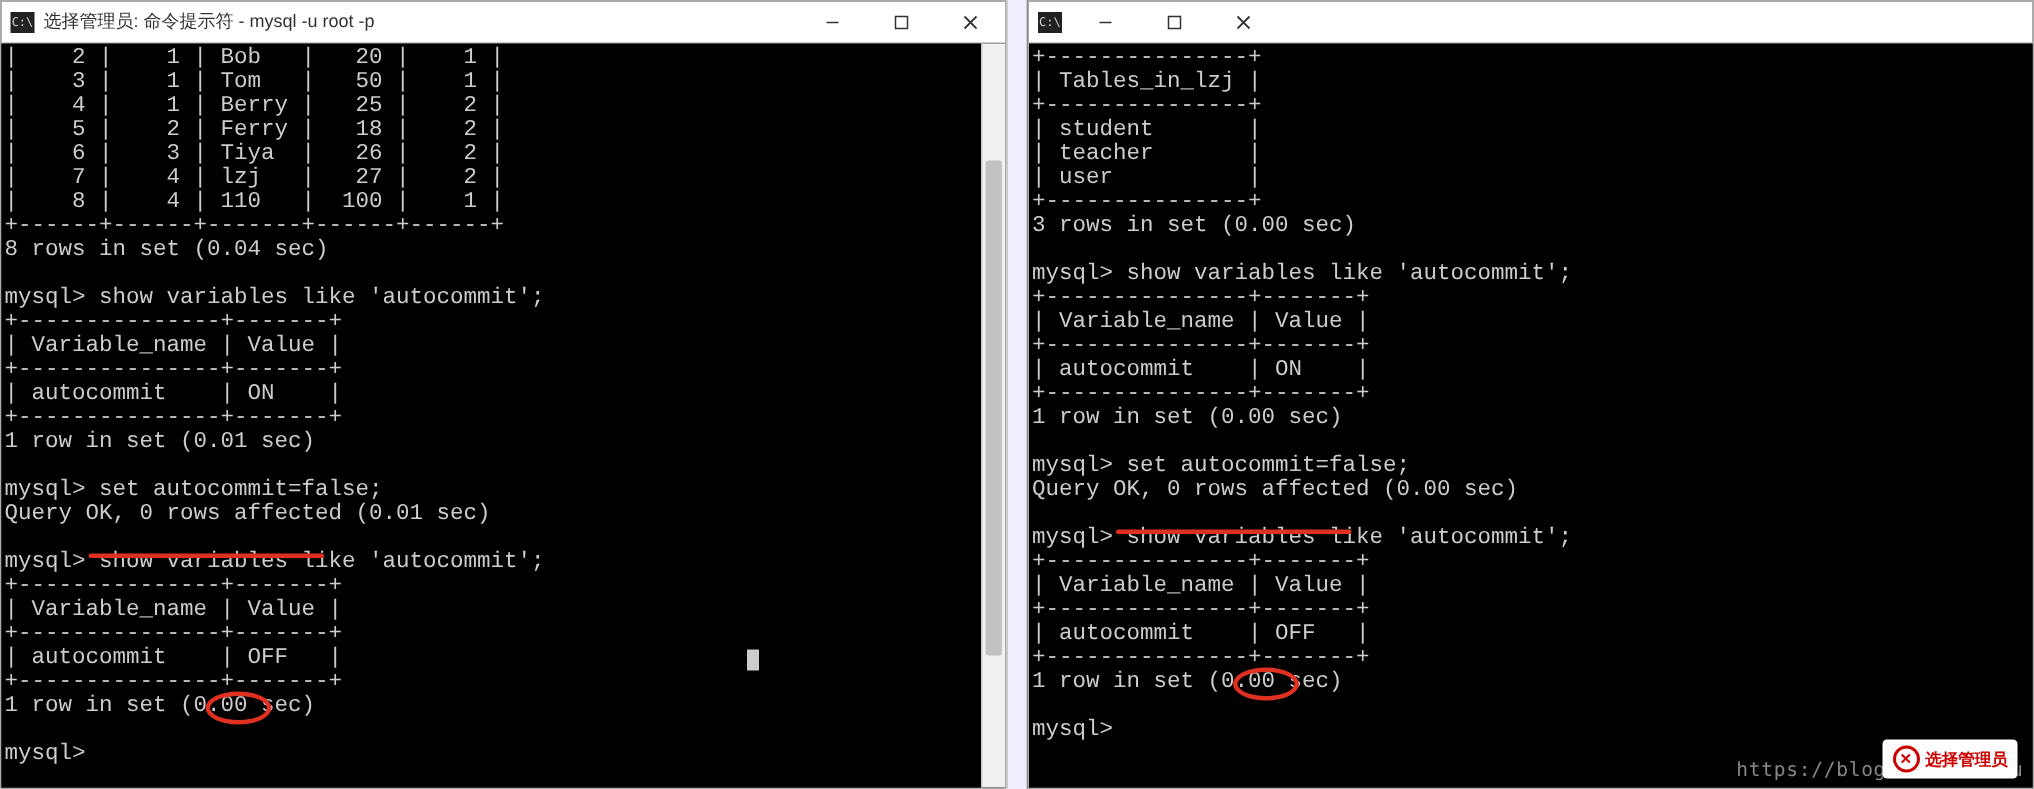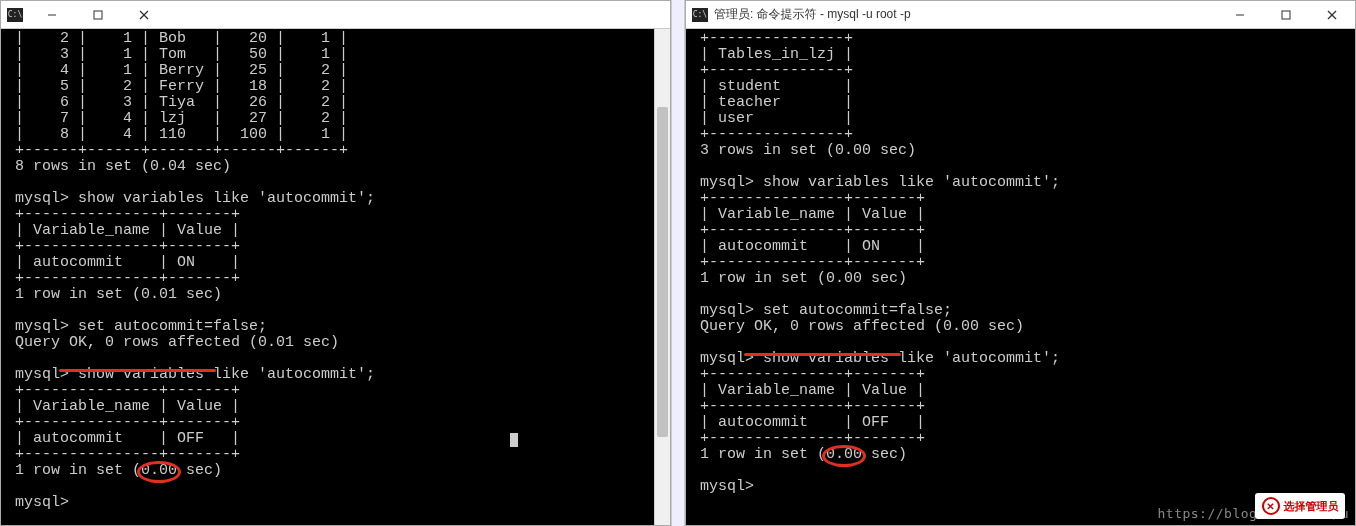--- a/index.html
+++ b/index.html
@@ -60,21 +60,21 @@
     background: #000;
     color: #ccc;
     font-family: "NSimSun","SimSun",Consolas,"Courier New",monospace;
     font-size: 15px;
     line-height: 16px;
     padding: 2px 0 0 2px;
     white-space: pre;
     overflow: hidden;
     position: relative;
   }
-  .terminal .line { min-height: 16px; margin-left: 12px; }
+  .terminal .line { min-height: 16px; }
   .scrollbar {
     position: absolute;
     right: 0; top: 28px; bottom: 0;
     width: 16px;
     background: #f0f0f0;
     border-left: 1px solid #ccc;
   }
   .scrollbar .thumb {
     position: absolute;
     left: 2px; right: 2px;
@@ -132,20 +132,21 @@
     margin-right:4px;display:flex;align-items:center;justify-content:center;
     font-size:10px;
   }
 </style>
 </head>
 <body>
 
 <div class="window left">
   <div class="titlebar">
     <span class="title-icon">C:\</span>
+    <span class="title-text">选择管理员: 命令提示符 - mysql  -u root -p</span>
     <div class="win-controls">
       <div class="win-btn">
           <svg width="10" height="10">
             <line x1="1" y1="5" x2="9" y2="5" stroke="#333" stroke-width="1"></line>
           </svg>
         </div>
       <div class="win-btn">
           <svg width="10" height="10">
             <rect x="1" y="1" width="8" height="8" fill="none" stroke="#333" stroke-width="1"></rect>
           </svg>
@@ -164,21 +165,20 @@
   </div>
   <div class="redline" style="left:58px;top:368px;width:157px;"></div>
   <div class="redcircle" style="left:136px;top:460px;width:44px;height:22px;"></div>
 </div>
 
 <div class="gap"></div>
 
 <div class="window right">
   <div class="titlebar">
     <span class="title-icon">C:\</span>
-    <span class="title-text">管理员: 命令提示符 - mysql  -u root -p</span>
     <div class="win-controls">
       <div class="win-btn">
           <svg width="10" height="10">
             <line x1="1" y1="5" x2="9" y2="5" stroke="#333" stroke-width="1"></line>
           </svg>
         </div>
       <div class="win-btn">
           <svg width="10" height="10">
             <rect x="1" y="1" width="8" height="8" fill="none" stroke="#333" stroke-width="1"></rect>
           </svg>

